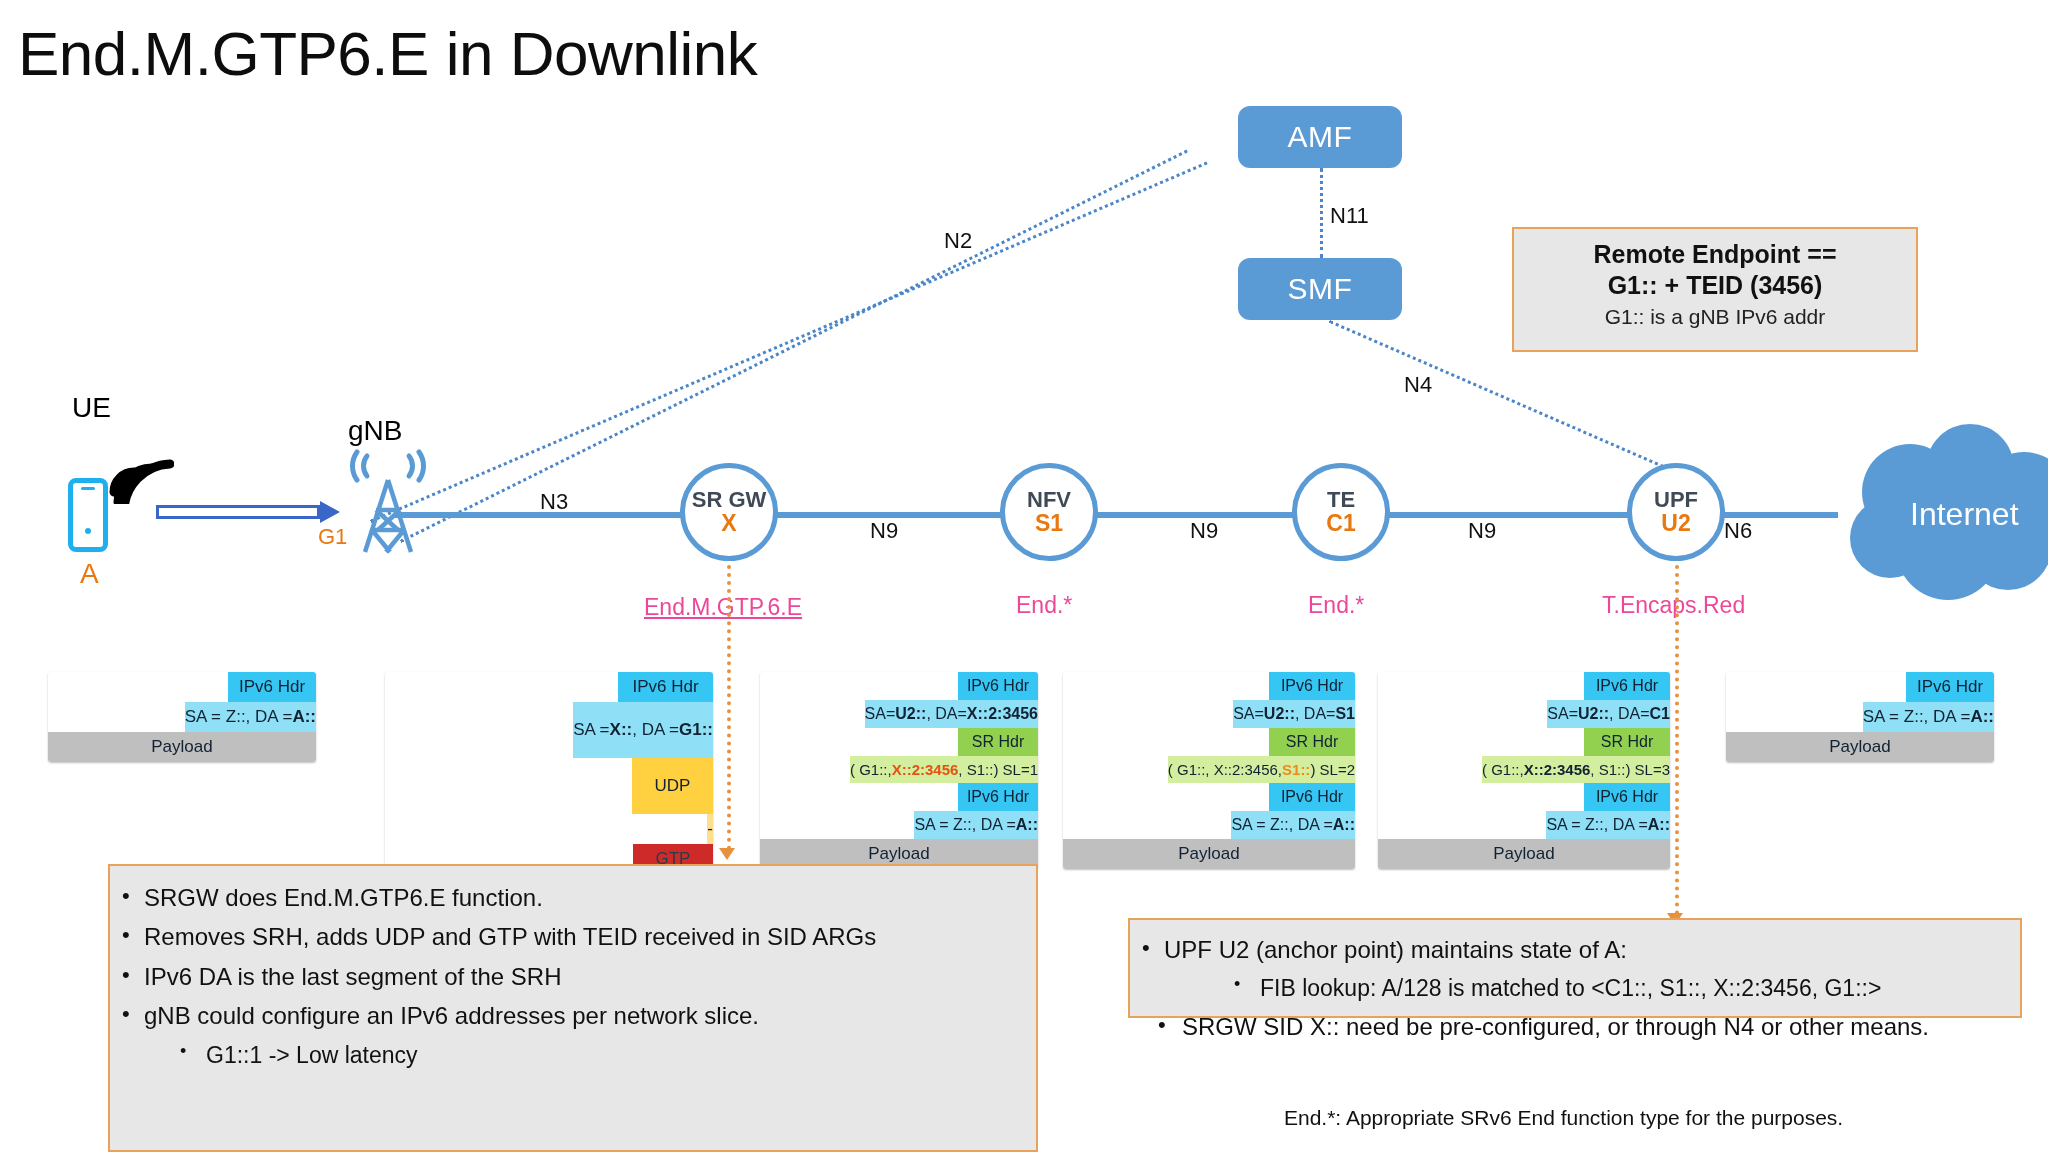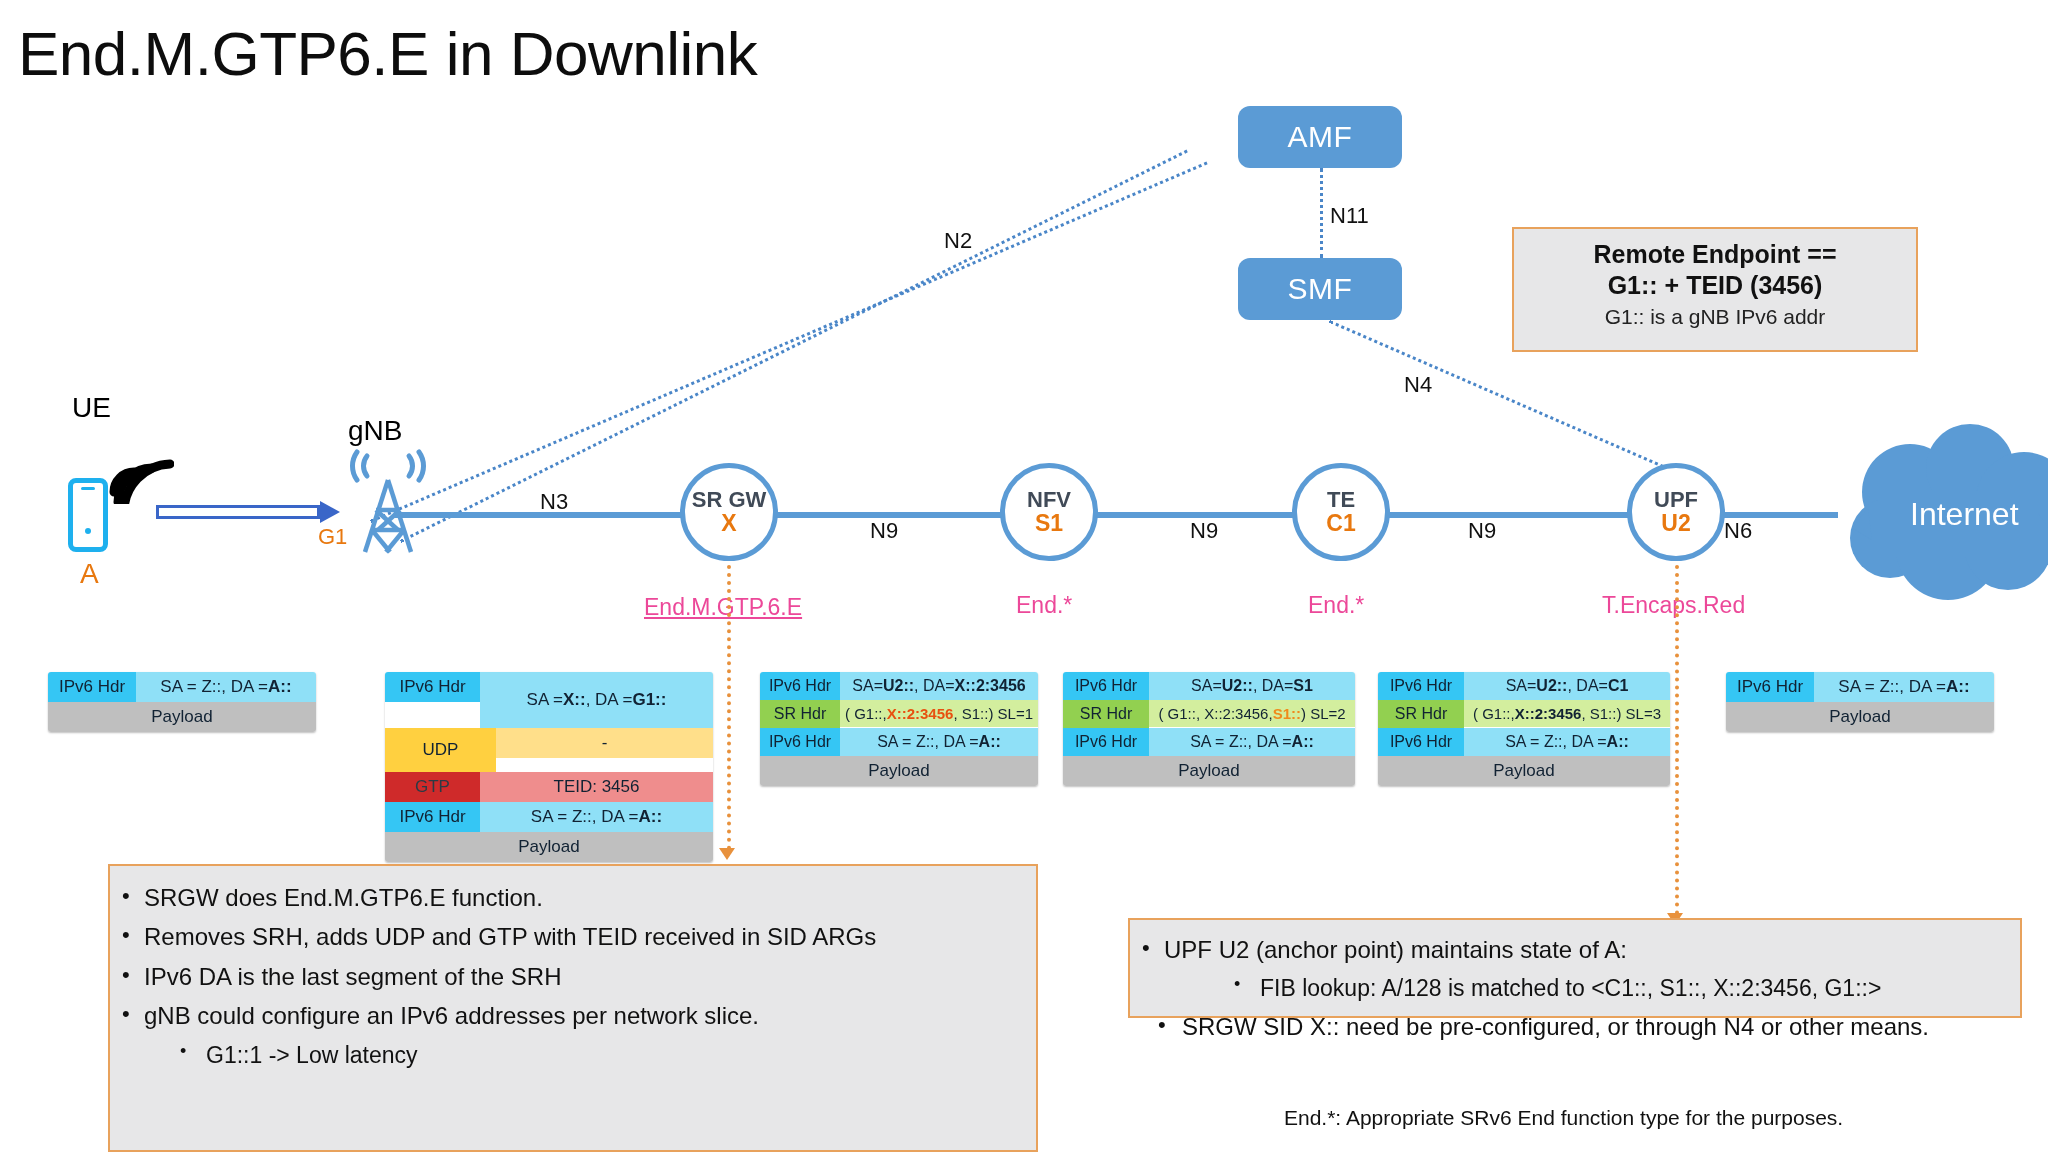--- a/index.html
+++ b/index.html
@@ -46,21 +46,21 @@
   .phone-top{width:14px;height:3px;background:#1eb0ee;margin:4px auto 0;border-radius:2px;}
   .phone-dot{width:6px;height:6px;background:#1eb0ee;border-radius:50%;margin:38px auto 0;}
 
   
   .ue-arrow-body{height:14px;border:3px solid #3a66c8;background:#fff;box-sizing:border-box;}
   .ue-arrow-head{width:0;height:0;border-top:11px solid transparent;border-bottom:11px solid transparent;
                  border-left:20px solid #3a66c8;}
 
   
   .pkt{box-shadow:0 1px 2px rgba(0,0,0,0.25);border-radius:3px;overflow:hidden;}
-  .prow{display:flex;align-items:flex-start;}
+  .prow{display:flex;align-items:flex-end;flex-direction:column;}
   .plabel{display:flex;align-items:center;justify-content:center;font-size:17px;color:#123;
           box-sizing:border-box;}
   .pval{flex:1;display:flex;align-items:center;justify-content:center;font-size:17px;color:#123;
         box-sizing:border-box;white-space:nowrap;}
   .payload{background:#bfbfbf;text-align:center;font-size:17px;color:#123;padding:5px 0;}
   .c-ipv6lbl{background:#35c6f4;}
   .c-ipv6val{background:#8fe0f7;}
   .c-udplbl{background:#ffd040;}
   .c-udpval{background:#ffdf8a;}
   .c-gtplbl{background:#cf2a2a;color:#2a3b45;}
@@ -219,25 +219,25 @@
   </div>
   <div class="payload">Payload</div>
 </div>
 
 <div class="abs pkt" style="left:385px;top:672px;width:328px;">
   <div class="prow">
     <div class="plabel c-ipv6lbl" style="width:95px;padding:5px 0;">IPv6 Hdr</div>
     <div class="pval c-ipv6val" style="padding:18px 0;">SA = <span class="b">X::</span>, DA = <span class="b">G1::</span></div>
   </div>
   <div class="prow">
-    <div class="plabel c-udplbl" style="width:111px;padding:12px 0;">UDP</div>
+    <div class="plabel c-udplbl" style="width:81px;padding:18px 0;">UDP</div>
     <div class="pval c-udpval" style="padding:5px 0;">-</div>
   </div>
   <div class="prow">
-    <div class="plabel c-gtplbl" style="width:95px;padding:5px 0;">GTP</div>
+    <div class="plabel c-gtplbl" style="width:80px;padding:5px 0;">GTP</div>
     <div class="pval c-gtpval" style="padding:5px 0;">TEID: 3456</div>
   </div>
   <div class="prow">
     <div class="plabel c-ipv6lbl" style="width:95px;padding:5px 0;">IPv6 Hdr</div>
     <div class="pval c-ipv6val" style="padding:5px 0;">SA = Z::, DA = <span class="b">A::</span></div>
   </div>
   <div class="payload">Payload</div>
 </div>
 
 <div class="abs pkt" style="left:760px;top:672px;width:278px;">

